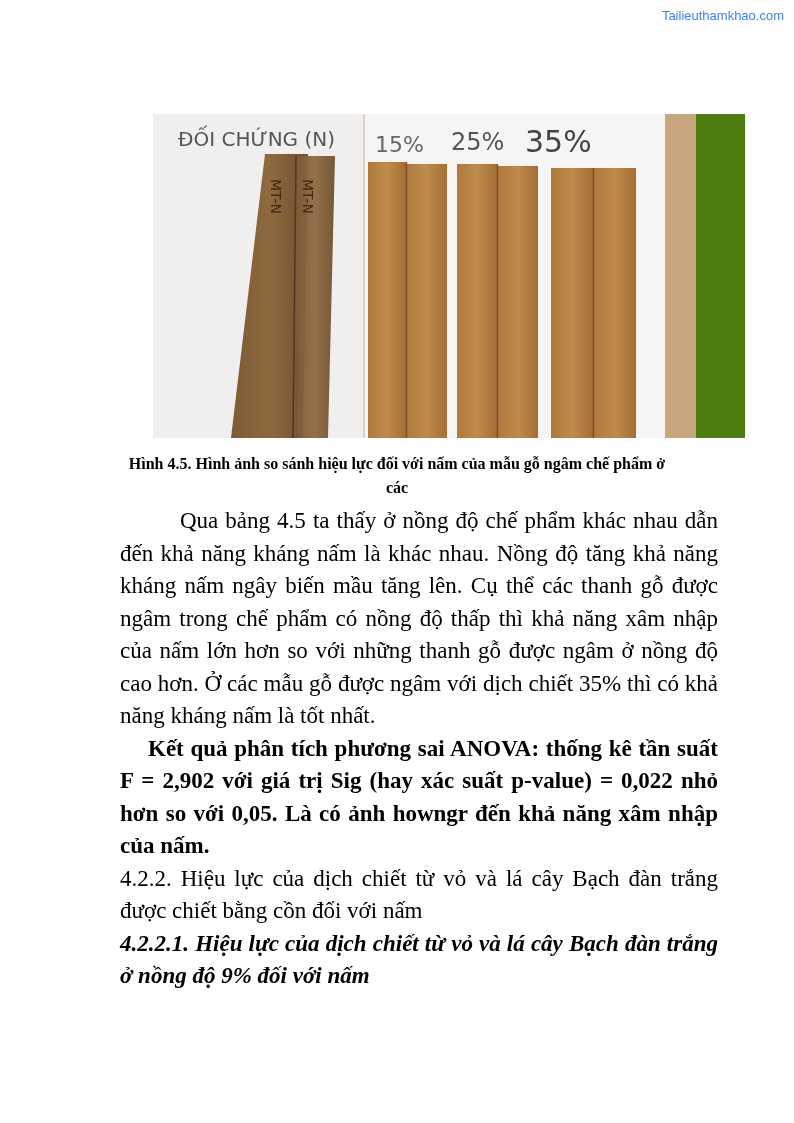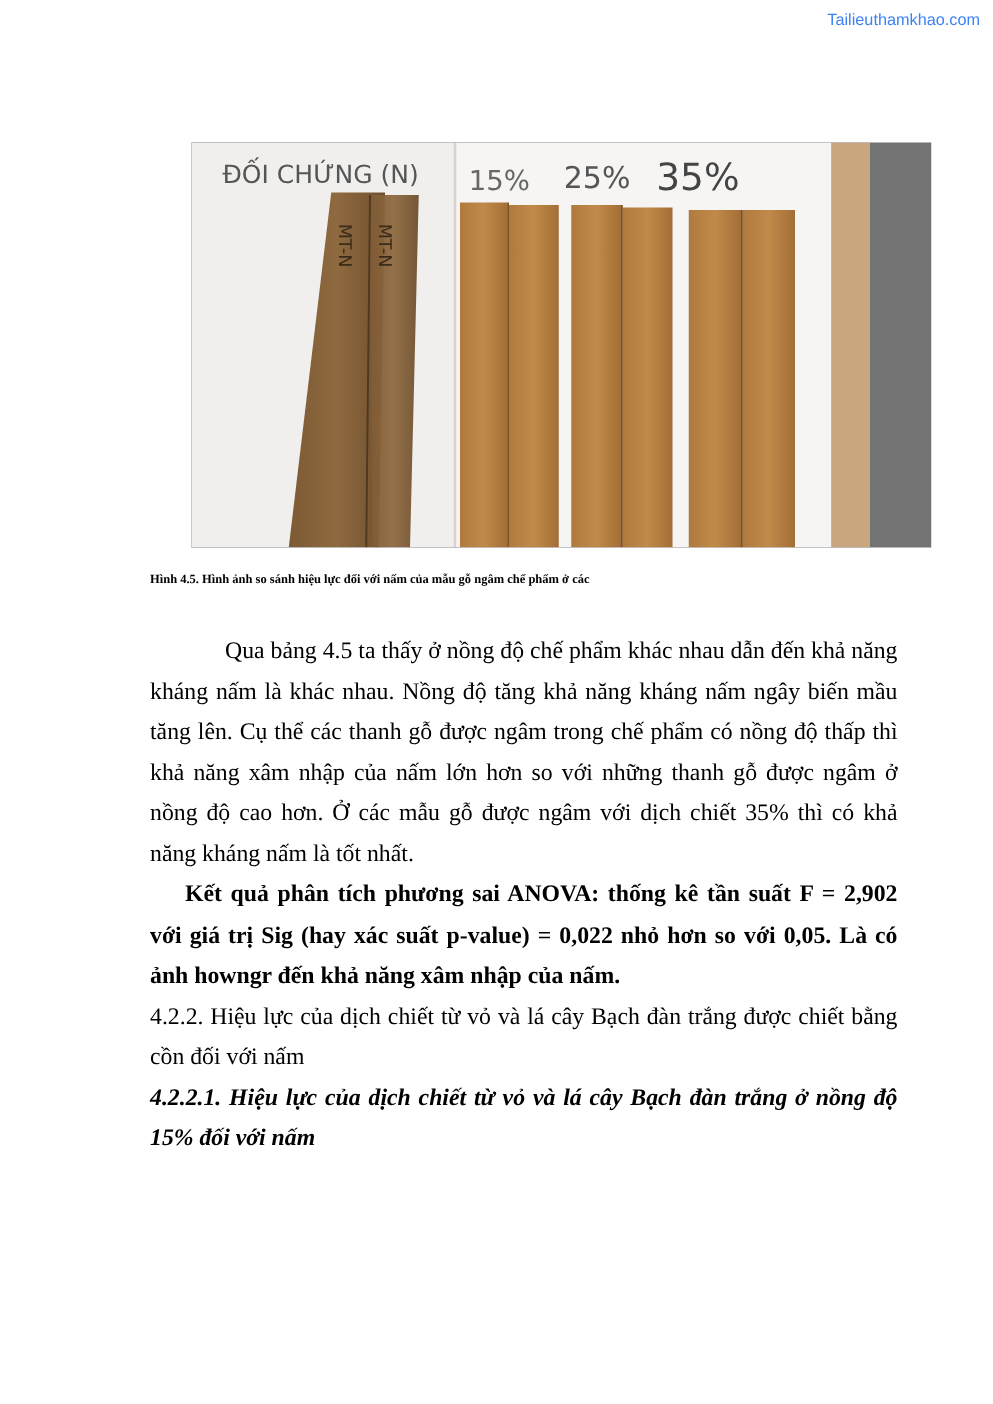--- a/index.html
+++ b/index.html
@@ -2,25 +2,25 @@
 <html><head>
 <meta charset="utf-8">
 <style>
   html, body { margin: 0; padding: 0; background: #ffffff; }
   body { width: 794px; height: 1123px; position: relative; overflow: hidden;
          font-family: "Liberation Serif", "DejaVu Serif", serif; color: #000; }
   .watermark { position: absolute; top: 8px; right: 10px; font-family: "Liberation Sans", sans-serif;
                font-size: 13px; color: #3b82f6; }
   .page-number { position: absolute; top: 30px; left: 0; width: 794px; text-align: right; font-size: 16px; margin-left: 20px; }
   .photo { position: absolute; left: 153px; top: 114px; width: 592px; height: 324px; overflow: hidden;
-           background: #737373; }
+           background: #4d7c0f; }
   .photo svg { display: block; }
-  .caption { position: absolute; left: 120px; width: 554px; top: 452px; 
-             font-weight: bold; font-size: 10px; line-height: 24px; }
-  .content { position: absolute; left: 120px; width: 598px; top: 505px; font-size: 19px; line-height: 32.5px; }
+  .caption { position: absolute; left: 120px; width: 554px; top: 452px; text-align: center;
+             font-weight: bold; font-size: 16px; line-height: 24px; }
+  .content { position: absolute; left: 120px; width: 598px; top: 505px; font-size: 23px; line-height: 32.5px; }
   .content p { margin: 0; text-align: justify; text-align-last: left; }
   .indent1 { text-indent: 60px; }
   .indent2 { text-indent: 28px; font-weight: bold; }
   .h3 { font-weight: normal; }
   .h4 { font-weight: bold; font-style: italic; }
 </style>
 </head>
 <body>
 
 <div class="watermark">Tailieuthamkhao.com</div>
@@ -71,14 +71,14 @@
 </div>
 
 <div class="caption">
   <div>Hình 4.5. Hình ảnh so sánh hiệu lực đối với nấm của mẫu gỗ ngâm chế phẩm ở các</div>
 </div>
 
 <div class="content">
   <p class="indent1">Qua bảng 4.5 ta thấy ở nồng độ chế phẩm khác nhau dẫn đến khả năng kháng nấm là khác nhau. Nồng độ tăng khả năng kháng nấm ngây biến mầu tăng lên. Cụ thể các thanh gỗ được ngâm trong chế phẩm có nồng độ thấp thì khả năng xâm nhập của nấm lớn hơn so với những thanh gỗ được ngâm ở nồng độ cao hơn. Ở các mẫu gỗ được ngâm với dịch chiết 35% thì có khả năng kháng nấm là tốt nhất.</p>
   <p class="indent2">Kết quả phân tích phương sai ANOVA: thống kê tần suất F = 2,902 với giá trị Sig (hay xác suất p-value) = 0,022 nhỏ hơn so với 0,05. Là có ảnh howngr đến khả năng xâm nhập của nấm.</p>
   <p class="h3">4.2.2. Hiệu lực của dịch chiết từ vỏ và lá cây Bạch đàn trắng được chiết bằng cồn đối với nấm</p>
-  <p class="h4">4.2.2.1. Hiệu lực của dịch chiết từ vỏ và lá cây Bạch đàn trắng ở nồng độ 15% đối với nấm</p>
+  <p class="h4">4.2.2.1. Hiệu lực của dịch chiết từ vỏ và lá cây Bạch đàn trắng ở nồng độ 9% đối với nấm</p>
 </div>
 
 </body></html>

